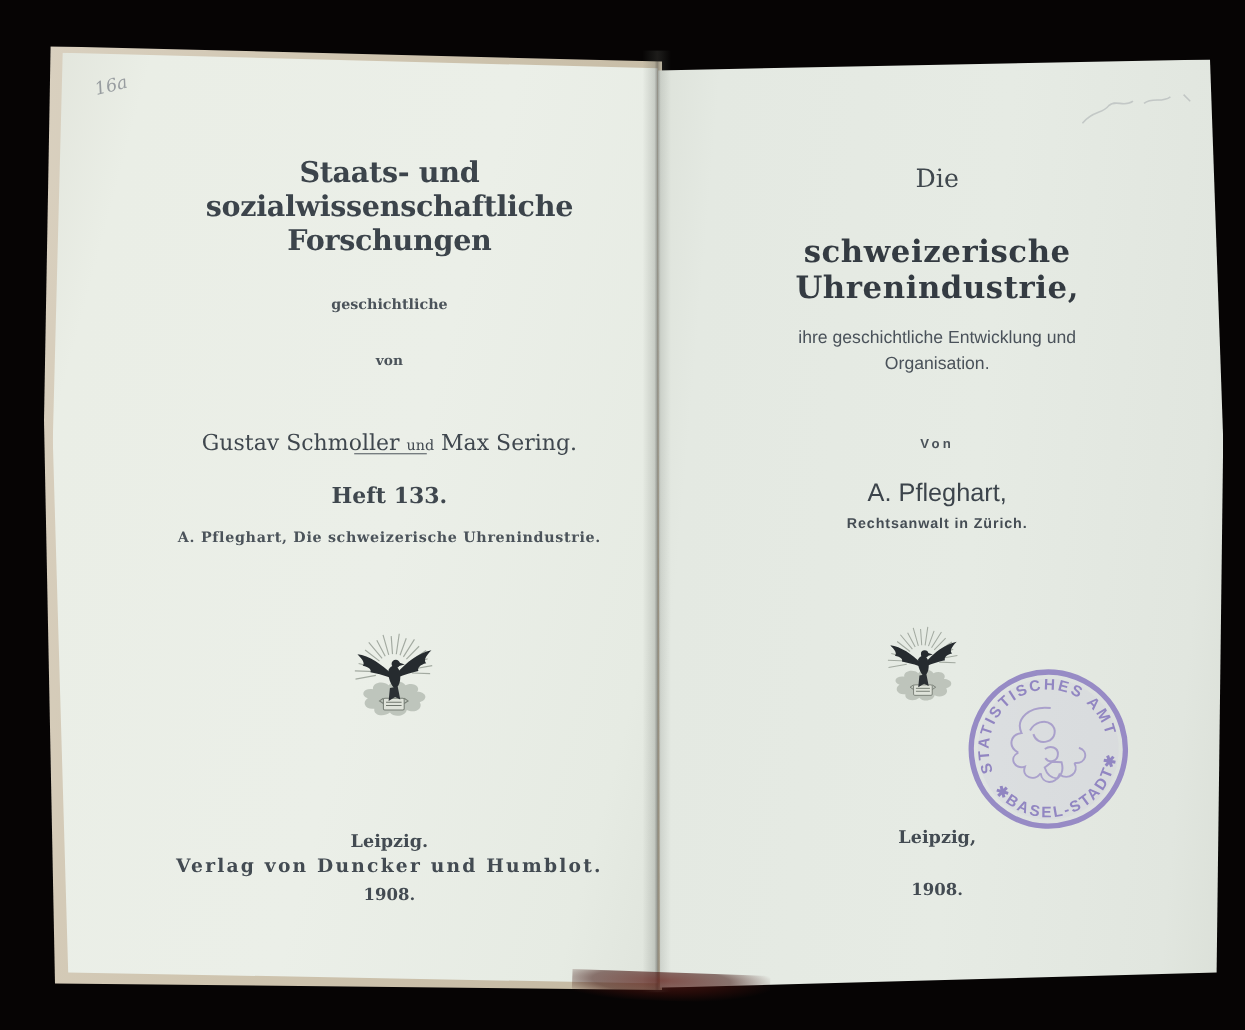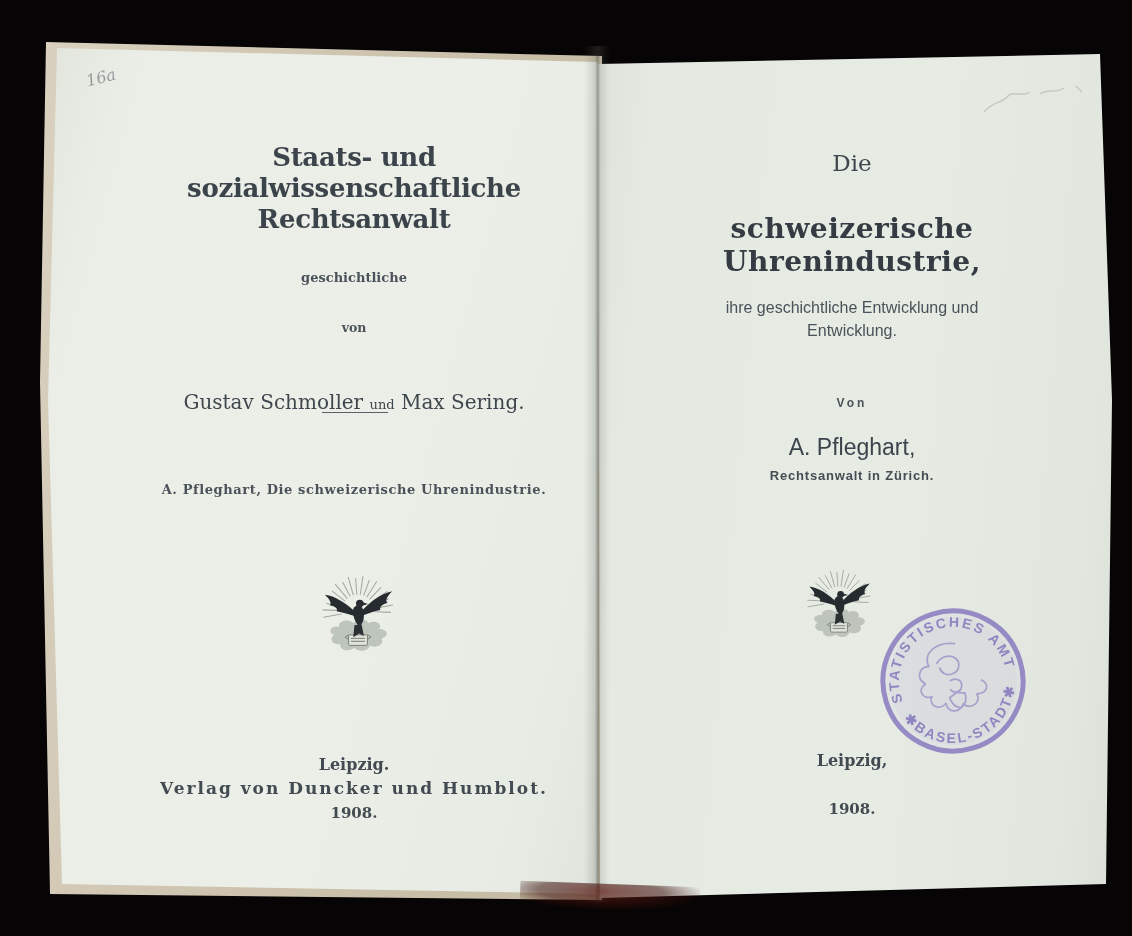--- a/index.html
+++ b/index.html
@@ -79,34 +79,35 @@
 
 <div class="photo">
 
   <div class="page-back-left"></div>
 
   <div class="page page-left lp">
     <div class="pencil-note">16a</div>
 
     <div class="tc lp-title">
       <div>Staats- und sozialwissenschaftliche</div>
-      <div>Rechtsanwalt</div>
+      <div>Forschungen</div>
     </div>
 
     <div class="tc lp-herausgegeben">geschichtliche</div>
     <div class="tc lp-von">von</div>
 
     <div class="tc lp-editors">
       <span>Gustav Schmoller</span>
       <span class="small-und">und</span>
       <span>Max Sering.</span>
     </div>
 
     <div class="lp-rule"></div>
 
+    <div class="tc lp-heft">Heft 133.</div>
     <div class="tc lp-heft-sub">A. Pfleghart, Die schweizerische Uhrenindustrie.</div>
 
     <svg class="emblem-left" viewBox="0 0 100 100">
       <use href="#emblemg"></use>
     </svg>
 
     <div class="tc lp-city">Leipzig.</div>
     <div class="tc lp-publisher">Verlag von Duncker und Humblot.</div>
     <div class="tc lp-year">1908.</div>
   </div>
@@ -114,21 +115,21 @@
   <div class="page page-right rp">
     <svg class="scribble-right" viewBox="0 0 120 50">
       <path d="M6 38 C16 26 24 30 30 22 C36 16 44 24 52 18 M62 20 C70 14 78 20 86 14 M98 12 l6 6" stroke="#6f7580" stroke-width="1.4" fill="none"></path>
     </svg>
 
     <div class="tc rp-die">Die</div>
     <div class="tc rp-title">schweizerische Uhrenindustrie,</div>
 
     <div class="tc rp-sub">
       <div>ihre geschichtliche Entwicklung und</div>
-      <div>Entwicklung.</div>
+      <div>Organisation.</div>
     </div>
 
     <div class="tc rp-von">Von</div>
     <div class="tc rp-author">A. Pfleghart,</div>
     <div class="tc rp-role">Rechtsanwalt in Zürich.</div>
 
     <svg class="emblem-right" viewBox="0 0 100 100">
       <use href="#emblemg"></use>
     </svg>
 

